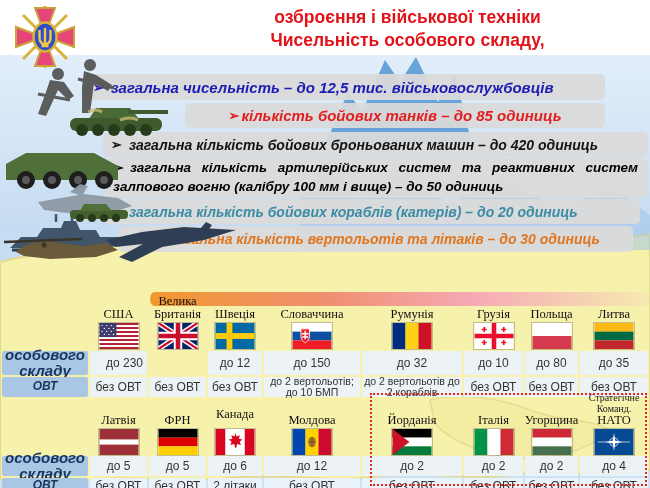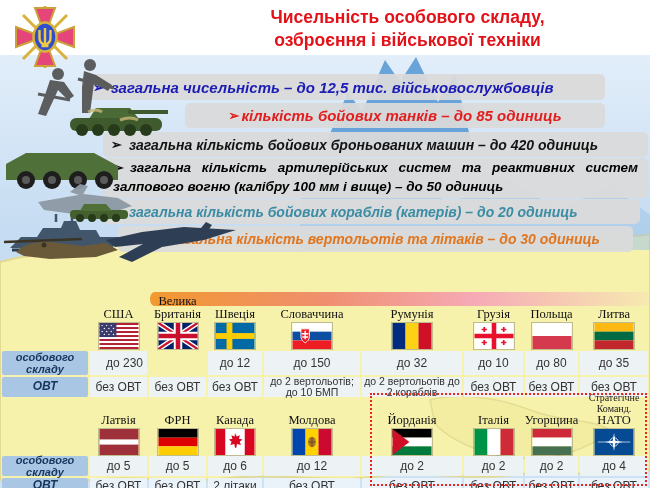--- a/index.html
+++ b/index.html
@@ -50,21 +50,21 @@
   #table0{left:2px;top:296px;grid-template-rows:24px 27px 24px 20px;}
   #table1{left:2px;top:402px;grid-template-rows:24px 26px 20px 16px;}
   .corner{background:transparent;}
   .cname{display:flex;flex-direction:column;align-items:center;justify-content:flex-end;
       font-family:"Liberation Serif", serif;font-size:12.5px;color:#111;text-align:center;
       line-height:1.0;}
   .cnote{font-size:10px;line-height:1.1;color:#222;}
   .cflag{display:flex;align-items:flex-start;justify-content:center;padding-top:1px;}
   .cflag svg{width:40px;height:26px;box-shadow:0 0 0 1px rgba(90,90,90,0.35);}
   .rowhead{background:var(--table-header-bg,#a9c6e4);color:#17365d;font-style:italic;
-      font-weight:bold;font-size:11px;line-height:1.1;display:flex;align-items:center;
+      font-weight:bold;font-size:15px;line-height:1.1;display:flex;align-items:center;
       justify-content:center;text-align:center;border-radius:2px;}
   .rowhead.ovt{font-size:12px;}
   .cell{background:rgba(236,243,250,0.93);display:flex;align-items:center;justify-content:center;
       text-align:center;font-size:12px;color:#333;line-height:1.05;}
   .cell.small{font-size:10.5px;}
 
   
   #highlight-box{position:absolute;left:370px;top:393px;width:277px;height:93px;z-index:8;
       border:2px dotted var(--highlight-border,#e8261f);box-sizing:border-box;}
 </style>
@@ -166,22 +166,22 @@
       <path d="M25,63 H45 L38,44 H32 Z"></path>
       <path d="M6,24 V44 L25,37 V31 Z"></path>
       <path d="M64,24 V44 L45,37 V31 Z"></path>
       <rect x="27" y="26" width="16" height="16"></rect>
     </g>
     <ellipse cx="35" cy="34" rx="11.5" ry="14.5" fill="#2d4fc9" stroke="#d9b23c" stroke-width="2.5"></ellipse>
     <path d="M35,25 v17 M29.5,27 v8 q0,5 5.5,7 M40.5,27 v8 q0,5 -5.5,7 M31.5,43 h7" fill="none" stroke="#f2c744" stroke-width="2.4"></path>
   </svg>
 
   <div id="title">
+    <div>озброєння і військової техніки</div>
     <div>Чисельність особового складу,</div>
-    <div>озброєння і військової техніки</div>
   </div>
 
   <div id="bullets">
       <div class="bullet-bar b1" style="color: rgb(27, 27, 181);">
         <span class="arr">➢</span>
         <span>загальна чисельність – до 12,5 тис. військовослужбовців</span>
       </div>
       <div class="bullet-bar b2" style="color: rgb(227, 30, 30);">
         <span class="arr">➢</span>
         <span>кількість бойових танків – до 85 одиниць</span>
@@ -346,21 +346,21 @@
       <div class="cname" style="grid-area: 1 / 3;">
         <div>ФРН</div>
       </div>
       <div class="cflag" style="grid-area: 2 / 3;">
         <svg viewBox="0 0 60 40">
           <rect width="60" height="13.3" fill="#000"></rect>
           <rect y="13.3" width="60" height="13.4" fill="#DD0000"></rect>
           <rect y="26.7" width="60" height="13.3" fill="#FFCE00"></rect>
         </svg>
       </div>
-      <div class="cname" style="grid-area: 1 / 4;">
+      <div class="cname" style="grid-area: 1 / 4; justify-content: center;">
         <div>Канада</div>
       </div>
       <div class="cflag" style="grid-area: 2 / 4;">
         <svg viewBox="0 0 60 40">
           <rect width="60" height="40" fill="#fff"></rect>
           <rect width="15" height="40" fill="#D80621"></rect>
           <rect x="45" width="15" height="40" fill="#D80621"></rect>
           <path d="M30,6 l2.6,5.4 5,-1.6 -1.7,5.2 5.6,1 -4.3,3.8 2,4.8 -6.2,-1.6 -1,6 h-2 l-1,-6 -6.2,1.6 2,-4.8 -4.3,-3.8 5.6,-1 -1.7,-5.2 5,1.6 Z" fill="#D80621"></path>
         </svg>
       </div>

